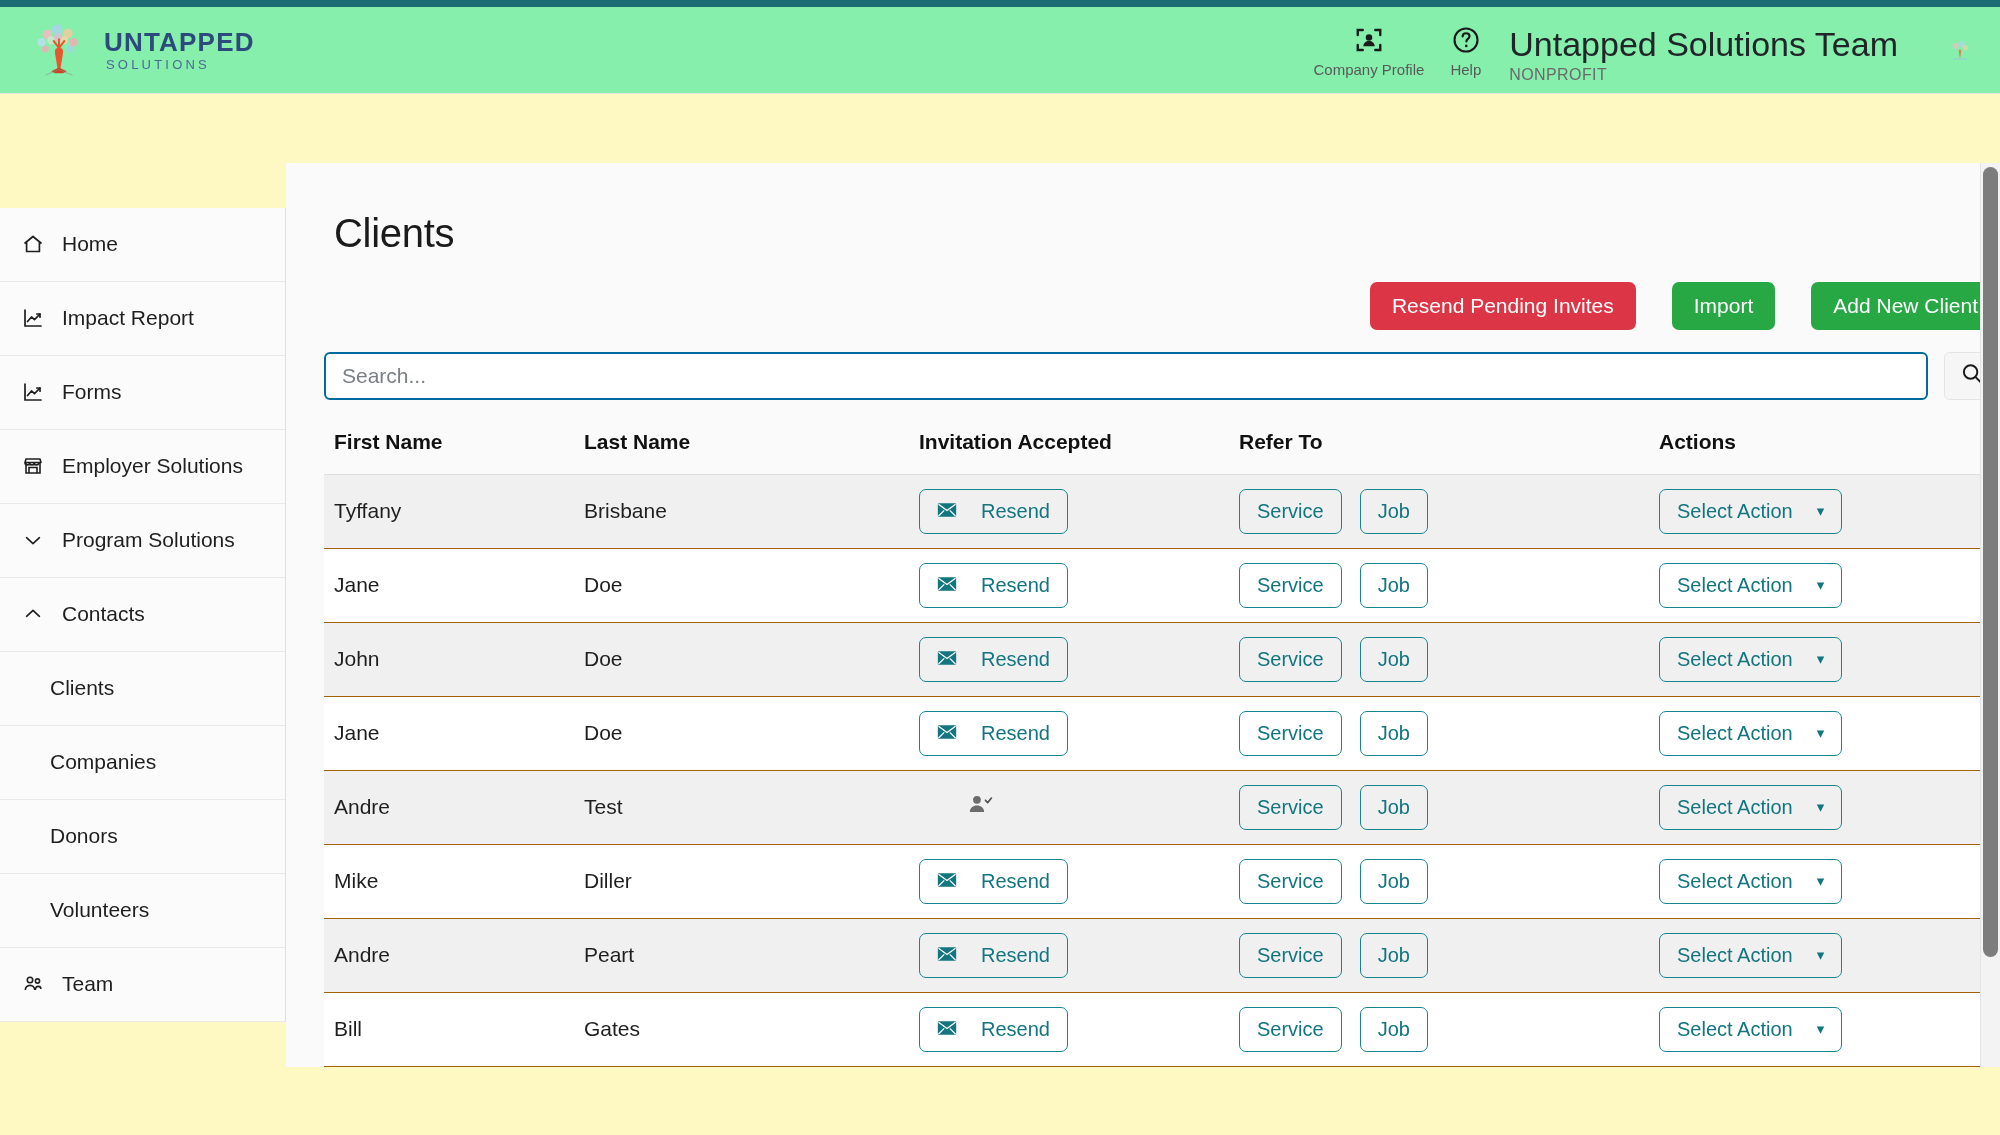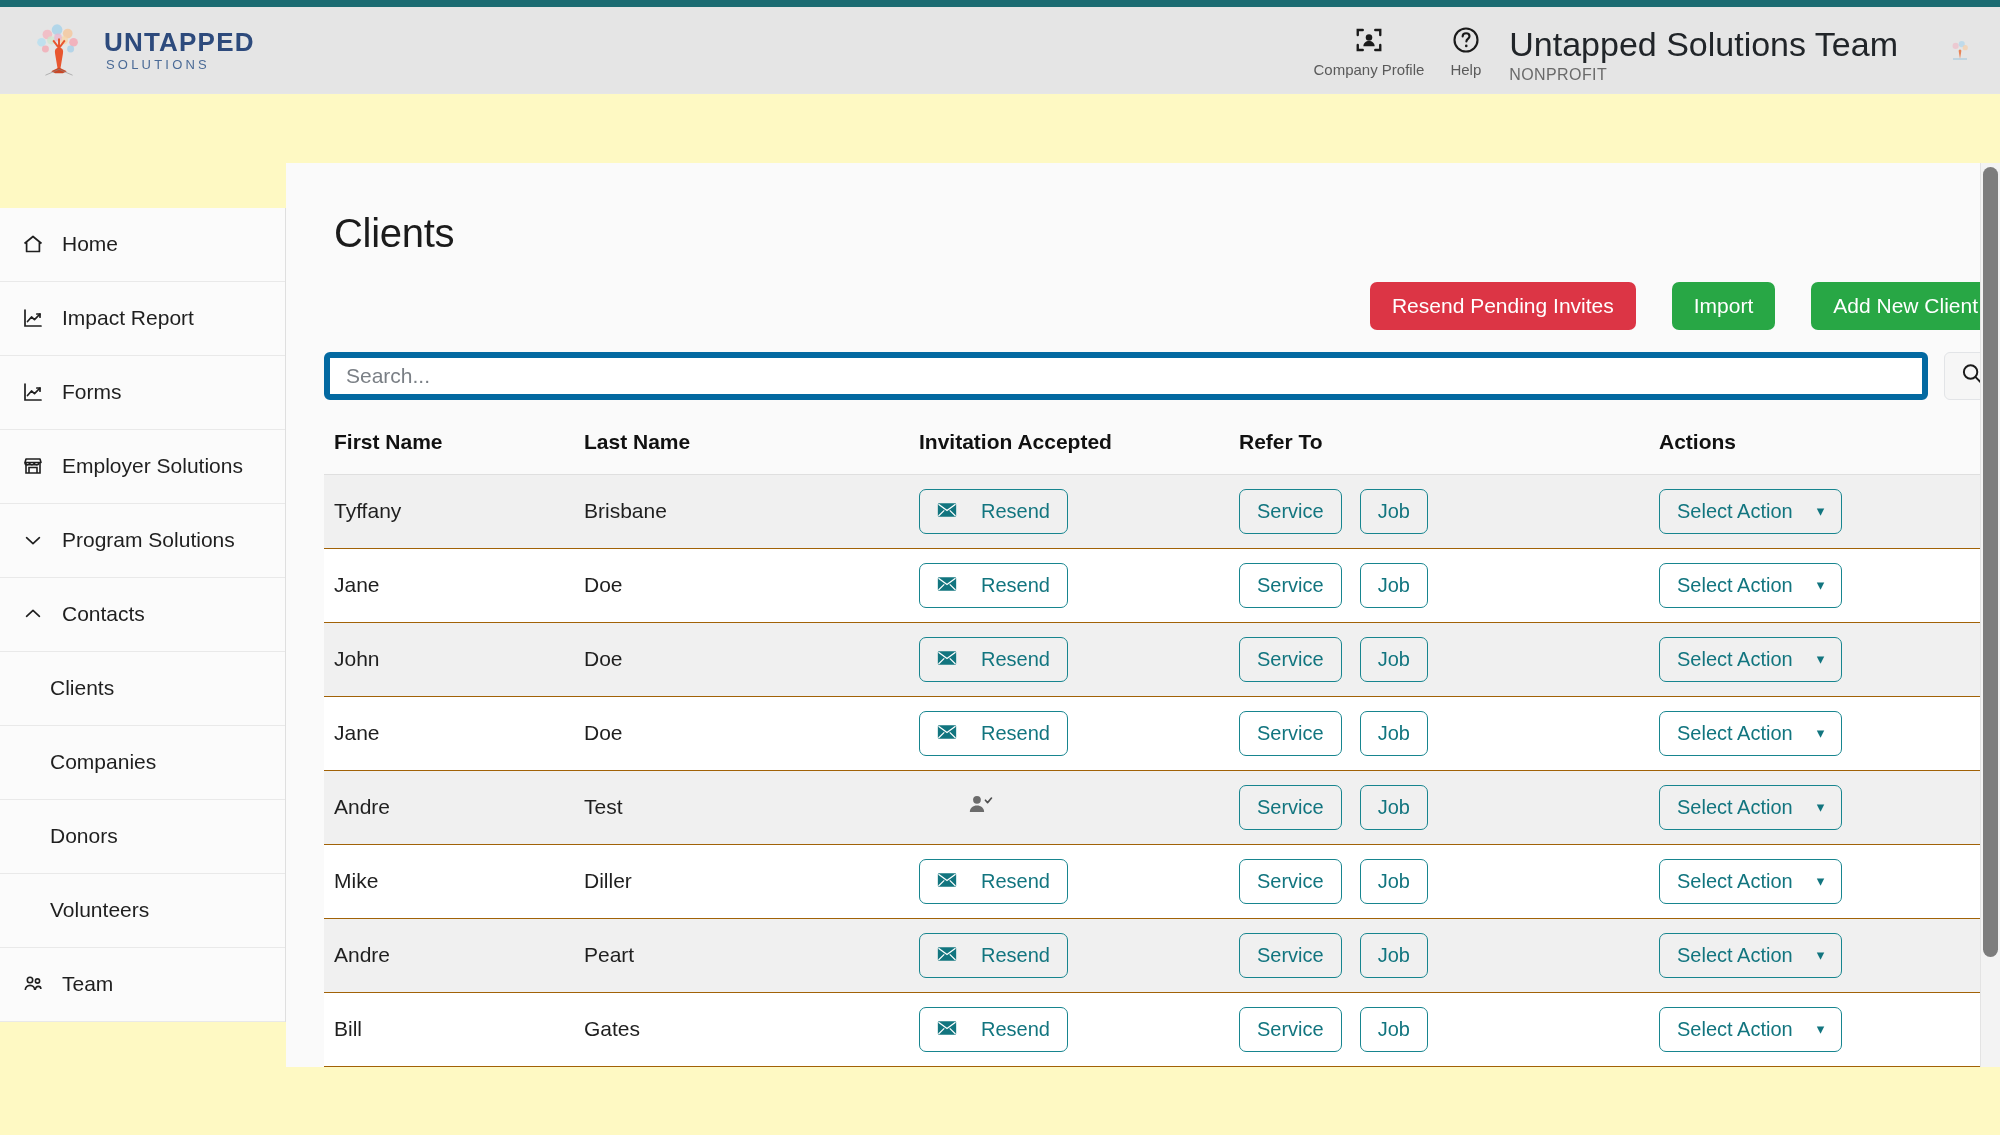--- a/index.html
+++ b/index.html
@@ -14,21 +14,21 @@
   
   .top-accent {
     height: 7px;
     background: #1b6b72;
     width: 100%;
   }
 
   
   .header {
     height: 87px;
-    background: #e5e5e5;
+    background: #86efac;
     display: flex;
     align-items: center;
     position: relative;
     border-bottom: 1px solid #e6e6e6;
   }
   .brand {
     display: flex;
     align-items: center;
     gap: 14px;
     padding-left: 28px;
@@ -198,21 +198,21 @@
   .search-row {
     display: flex;
     align-items: stretch;
     margin-top: 22px;
     margin-left: 8px;
     gap: 0;
   }
   .search-input {
     flex: 1;
     height: 48px;
-    border: 6px solid #0369a1;
+    border: 2px solid #0369a1;
     border-radius: 6px;
     background: #ffffff;
     font-size: 21px;
     padding: 0 16px;
     color: #212529;
     font-family: "Liberation Sans", sans-serif;
     outline: none;
   }
   .search-input::placeholder { color: #7a7f85; }
   .search-btn {

